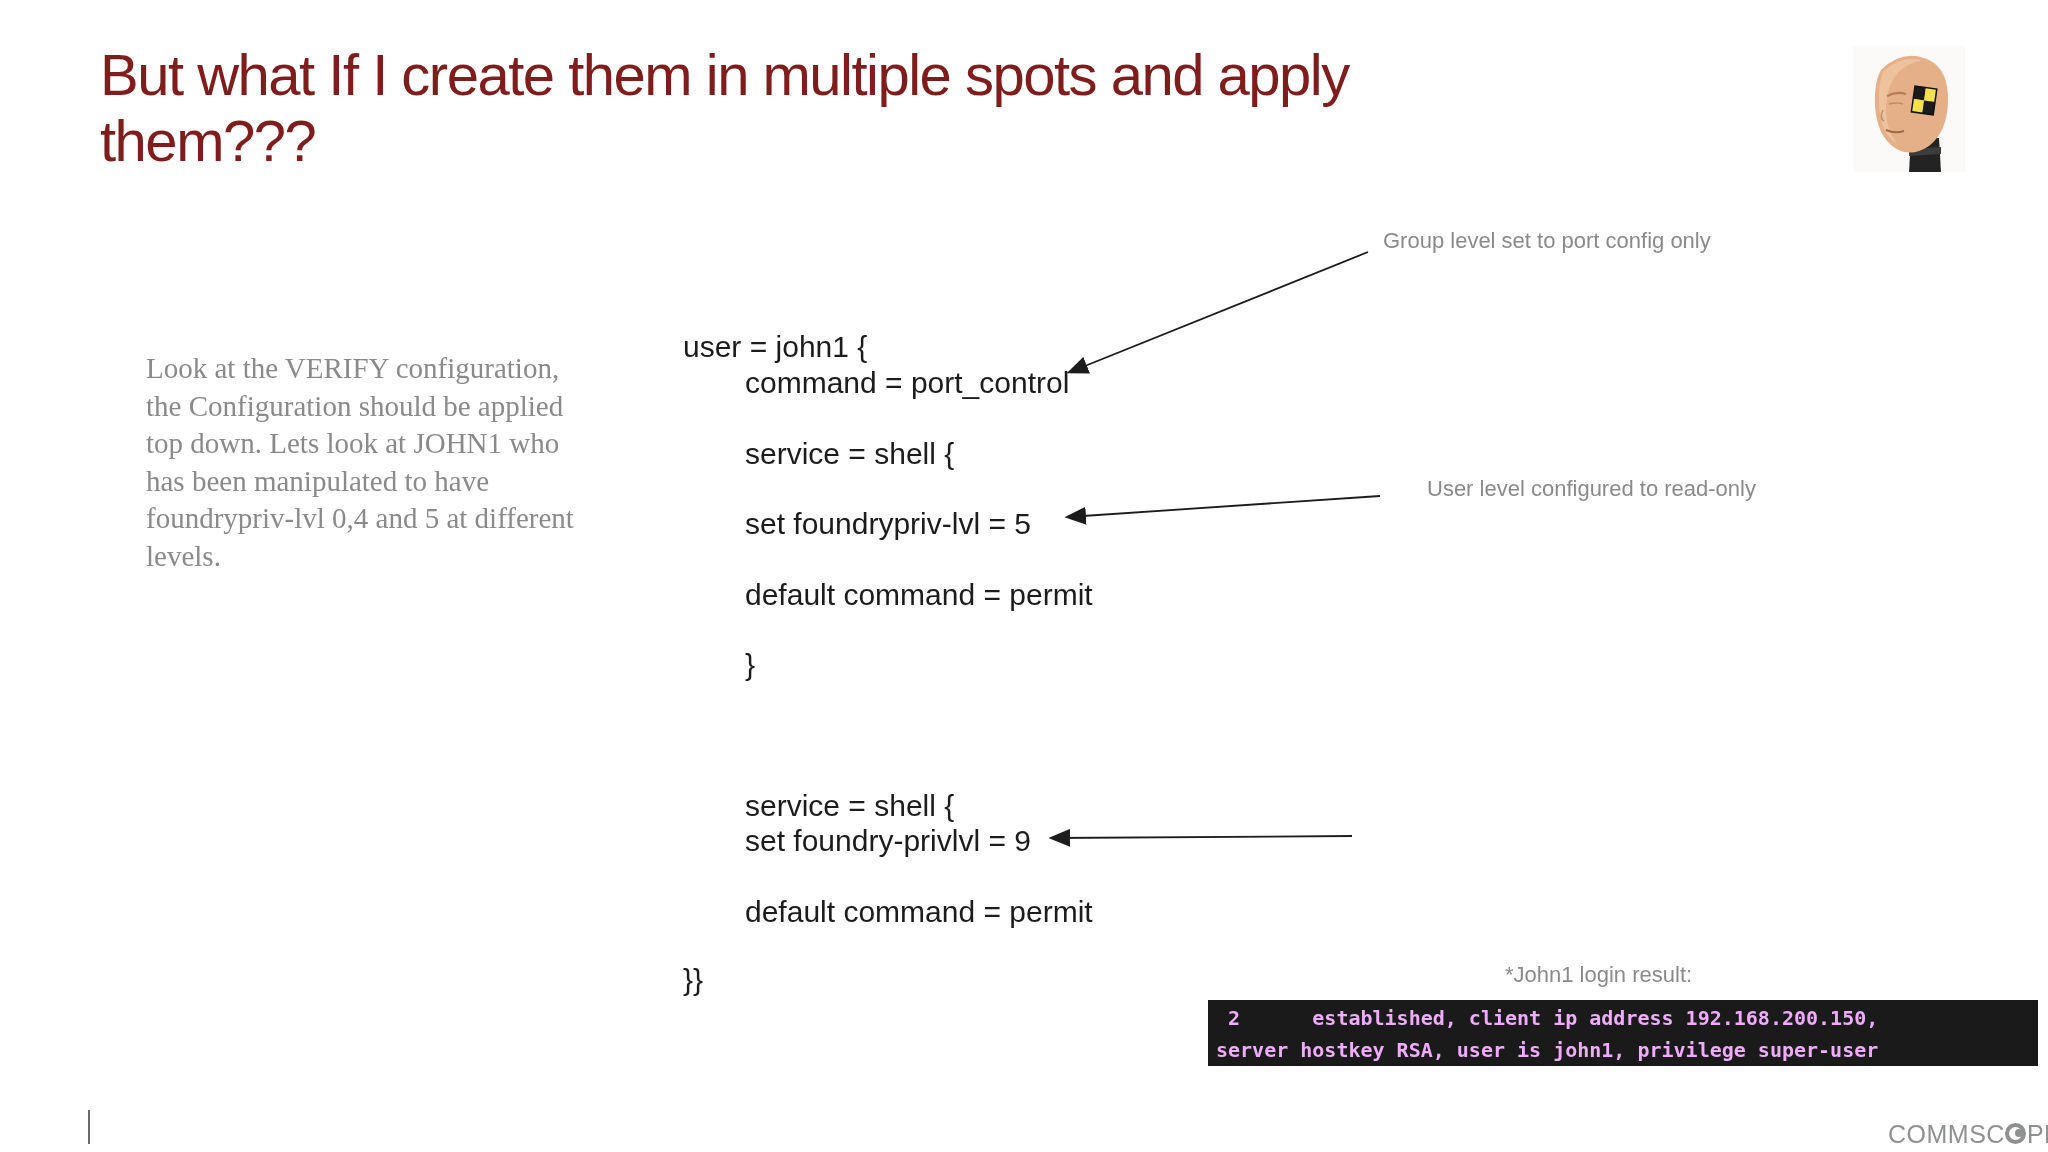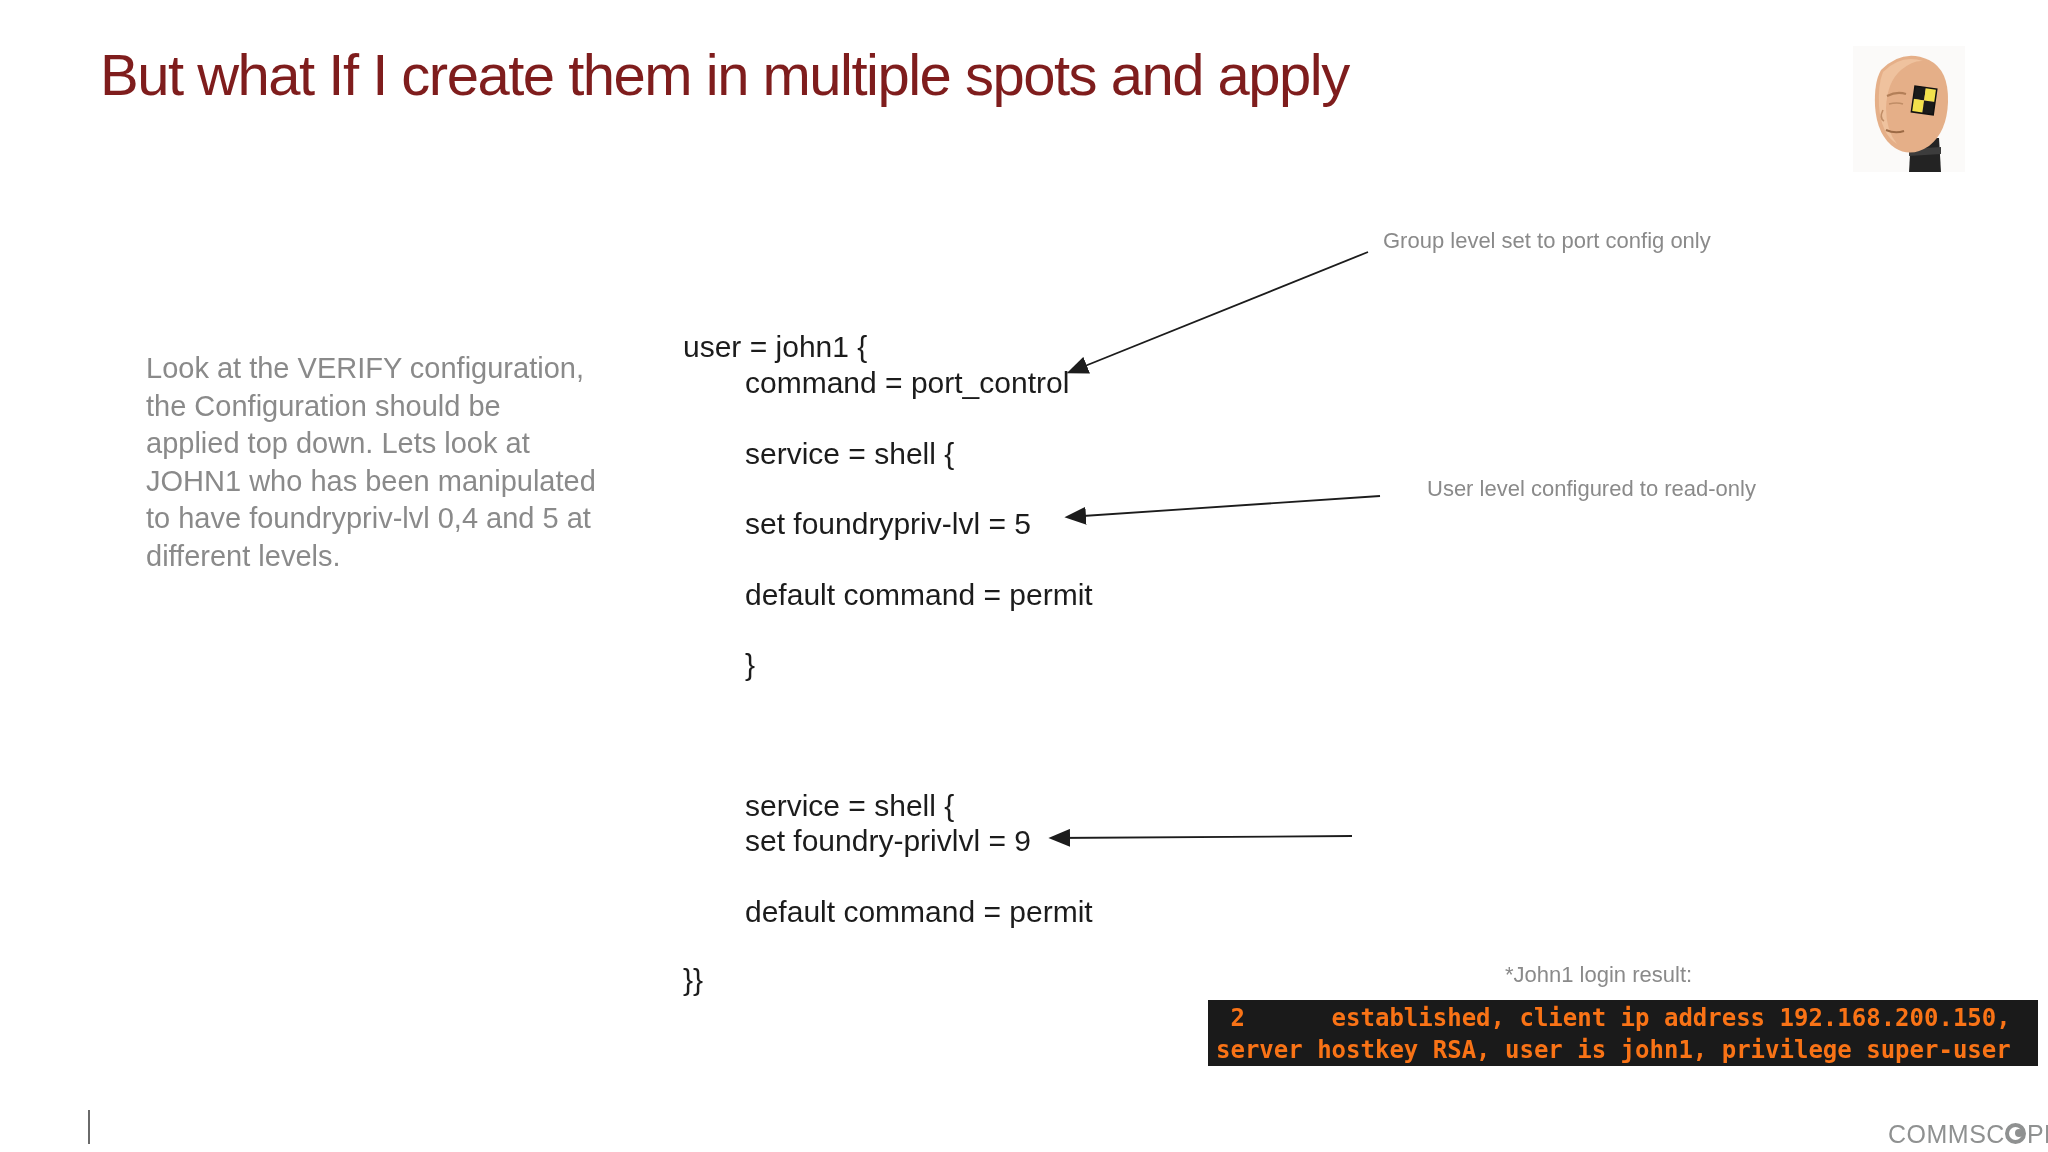--- a/index.html
+++ b/index.html
@@ -25,20 +25,21 @@
     position:absolute;left:1853px;top:46px;
     width:112px;height:126px;
   }
 
   
   .note{
     position:absolute;left:146px;top:350px;
     width:455px;
     font-size:29px;line-height:37.5px;
     color:#8a8a8a;
+    font-family:Liberation Serif, serif;
   }
 
   
   .code-line{
     position:absolute;left:683px;
     font-size:30px;color:#1c1c1c;
     white-space:pre;
   }
   .code-line.ind{left:745px;}
 
@@ -53,23 +54,23 @@
   .arrows{
     position:absolute;left:0;top:0;width:2048px;height:1152px;
     pointer-events:none;
   }
 
   
   .terminal{
     position:absolute;left:1208px;top:1000px;
     width:830px;height:66px;
     background:#1a1a1a;
-    color:#f97316;
+    color:#f0abfc;
     font-family:"DejaVu Sans Mono", monospace;
-    font-size:24px;font-weight:bold;
+    font-size:20px;font-weight:bold;
     line-height:32px;
     padding-top:2px;
     box-sizing:border-box;
   }
   .terminal pre{margin:0;padding:0 8px;white-space:pre;font:inherit;}
 
   
   .cursor-mark{
     position:absolute;left:88px;top:1110px;
     width:2px;height:34px;background:#6a6a6a;
@@ -93,20 +94,21 @@
     background:#8f9191;right:-1px;top:2px;
   }
 </style>
 </head>
 <body>
 
 <div class="slide">
 
   <h1 class="title" style="margin:0;font-weight:500;">
     <div>But what If I create them in multiple spots and apply</div>
+    <div>them???</div>
   </h1>
 
   <div class="dummy">
     <svg width="112" height="126" viewBox="0 0 112 126">
       <rect x="0" y="0" width="112" height="126" fill="#fbfaf9"></rect>
 
       <path d="M58 92 L86 92 L88 126 L56 126 Z" fill="#232323"></path>
       <path d="M56 103 L88 101 L88 108 L56 110 Z" fill="#3c3c3c"></path>
 
       <path d="M28 24 Q50 2 76 14 Q96 24 95 56 Q94 86 76 100 Q58 112 42 102 Q24 90 22 60 Q21 36 28 24 Z" fill="#e5af88"></path>

